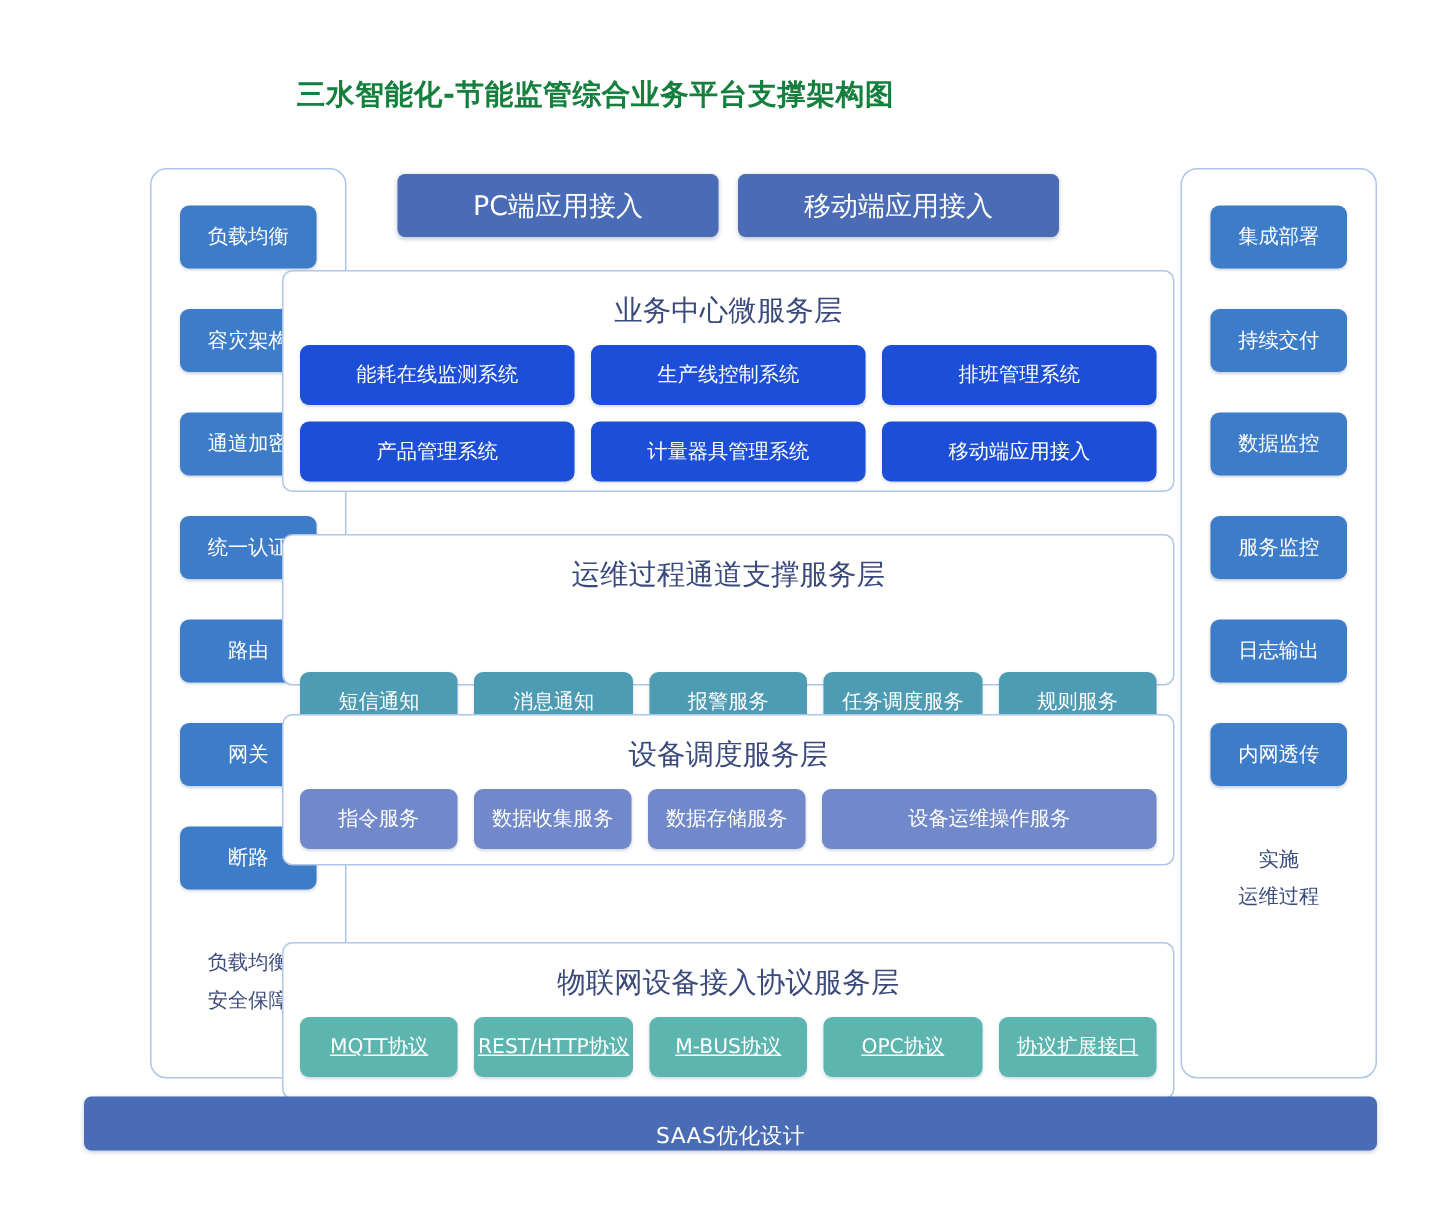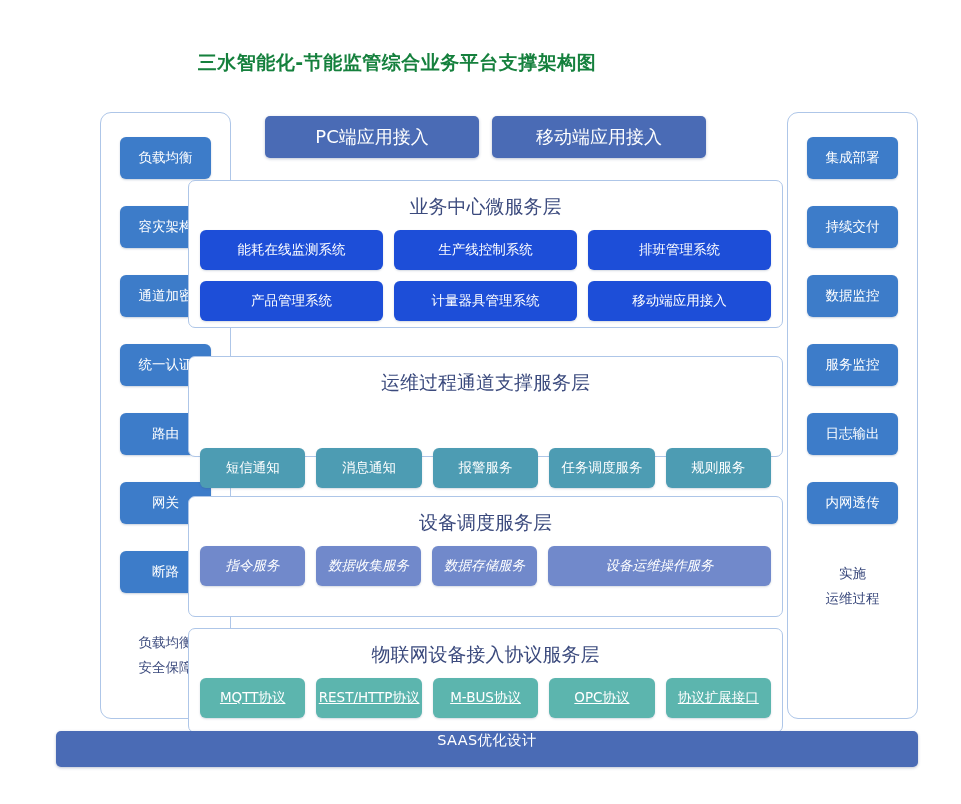--- a/index.html
+++ b/index.html
@@ -130,46 +130,46 @@
     display: flex;
     align-items: center;
     justify-content: center;
     box-shadow: 0 1px 2px rgba(60,80,120,0.22);
     white-space: nowrap;
   }
 
   
   #layer-business { top: 68px;  height: 148px; }
   #layer-ops      { top: 244px; height: 101px; }
-  #layer-device   { top: 384px; height: 121px; }
+  #layer-device   { top: 364px; height: 101px; }
   #layer-iot      { top: 516px; height: 105px; }
 
   
   .c-business { background: #1d4ed8; }
   .c-ops      { background: #4d9cb3; margin-top: 42px; }
-  .c-device   { background: #7189cb; font-style: italic; }
+  .c-device   { background: #7189cb; }
   .c-iot      { background: #5cb5ae; text-decoration: underline; }
 
   
   #layer-device .cell { flex: 0 0 105px; }
   #layer-device .cell.wide { flex: 1 1 auto; text-align: center; }
 
   
   .saas-bar {
     position: absolute;
     left: 56px;
     top: 731px;
     width: 862px;
     height: 36px;
     background: #4a6bb5;
     border-radius: 5px;
     color: #ffffff;
     font-size: 14.5px;
     display: flex;
-    align-items: flex-start;
+    align-items: flex-end;
     justify-content: center;
     box-shadow: 0 1px 3px rgba(40,60,110,0.3);
     letter-spacing: 0.3px;
   }
 </style>
 </head>
 <body>
 
 <div id="page">
 

